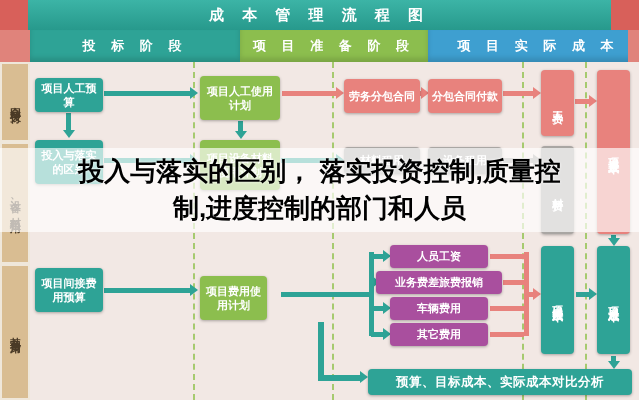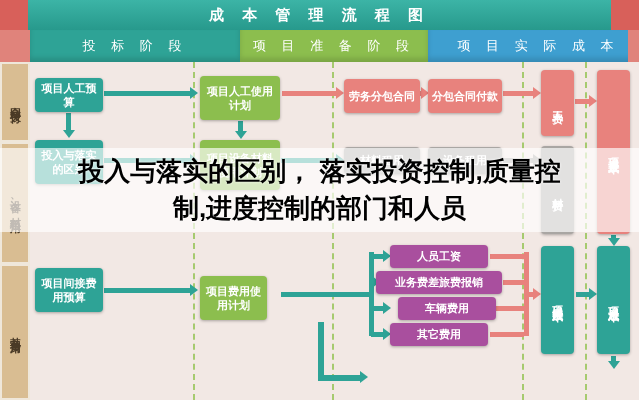--- a/index.html
+++ b/index.html
@@ -9,21 +9,21 @@
            font-family:"Liberation Sans","DejaVu Sans",sans-serif; }
   .abs { position:absolute; }
 
   .hdr { left:0; top:0; width:639px; height:30px;
          background:linear-gradient(#3CB4A6,#27998C);
          display:flex; align-items:center; justify-content:center;
          color:#fff; font-weight:bold; font-size:15px; letter-spacing:7px; }
   .hdr-block { top:0; height:30px; width:28px; background:var(--red,#D8605A); }
 
   .phase { top:30px; height:32px; display:flex; align-items:center; justify-content:center;
-           color:#fff; font-weight:normal; font-size:13px; letter-spacing:6px;
+           color:#fff; font-weight:bold; font-size:13px; letter-spacing:6px;
            box-shadow:inset 0 -4px 5px rgba(0,0,0,0.13); }
   .stub { top:30px; height:32px; background:#E0837B; }
 
   .side { left:0; width:30px; background:var(--sidebar,#D9BD92);
           border:2px solid #EFE7DA;
           display:flex; align-items:center; justify-content:center;
           writing-mode:vertical-rl; text-orientation:upright;
           color:#4A3A26; font-weight:bold; font-size:11px; letter-spacing:2px; }
 
   .divider { width:0; border-left:2px dashed #A6CA6F; top:62px; height:338px; }
@@ -113,29 +113,30 @@
   <div class="abs bx green" style="left:200px;top:76px;width:80px;height:44px">项目人工使用计划</div>
   <div class="abs bx green" style="left:200px;top:140px;width:80px;height:50px">项目设备材料使用计划</div>
   <div class="abs bx green" style="left:200px;top:276px;width:67px;height:44px">项目费用使用计划</div>
 
   <div class="abs bx pink" style="left:344px;top:79px;width:76px;height:34px">劳务分包合同</div>
   <div class="abs bx pink" style="left:428px;top:79px;width:74px;height:34px">分包合同付款</div>
   <div class="abs bx gray" style="left:344px;top:147px;width:76px;height:27px">材料租用</div>
   <div class="abs bx gray" style="left:428px;top:147px;width:74px;height:27px">设备租用</div>
   <div class="abs bx purple" style="left:390px;top:245px;width:98px;height:23px">人员工资</div>
   <div class="abs bx purple" style="left:376px;top:271px;width:126px;height:23px">业务费差旅费报销</div>
-  <div class="abs bx purple" style="left:398px;top:297px;width:98px;height:23px">车辆费用</div>
+  <div class="abs bx purple" style="left:390px;top:297px;width:98px;height:23px">车辆费用</div>
   <div class="abs bx purple" style="left:390px;top:323px;width:98px;height:23px">其它费用</div>
 
   <div class="abs bx pink vert" style="left:541px;top:70px;width:33px;height:66px">人工费</div>
   <div class="abs bx gray vert" style="left:541px;top:146px;width:33px;height:88px">材料费</div>
   <div class="abs bx teal vert" style="left:541px;top:246px;width:33px;height:108px">项目间接成本</div>
 
   <div class="abs bx pink vert" style="left:597px;top:70px;width:33px;height:164px">项目直接成本</div>
   <div class="abs bx teal vert" style="left:597px;top:246px;width:33px;height:108px">项目总成本</div>
 
+  <div class="abs bx teal cmp" style="left:368px;top:369px;width:264px;height:26px">预算、目标成本、实际成本对比分析</div>
 
   <div class="abs overlay">
     <div>投入与落实的区别， 落实投资控制,质量控</div>
     <div>制,进度控制的部门和人员</div>
   </div>
 
 </div>
 
 </body></html>

